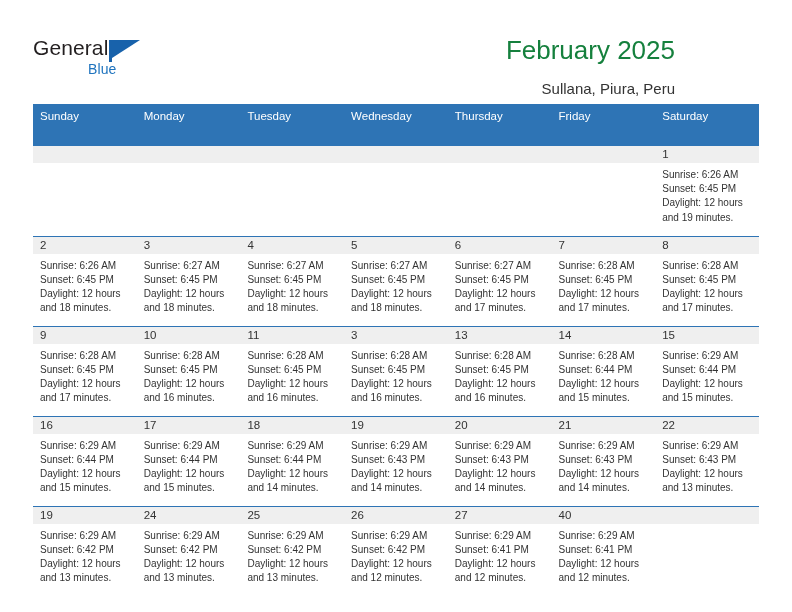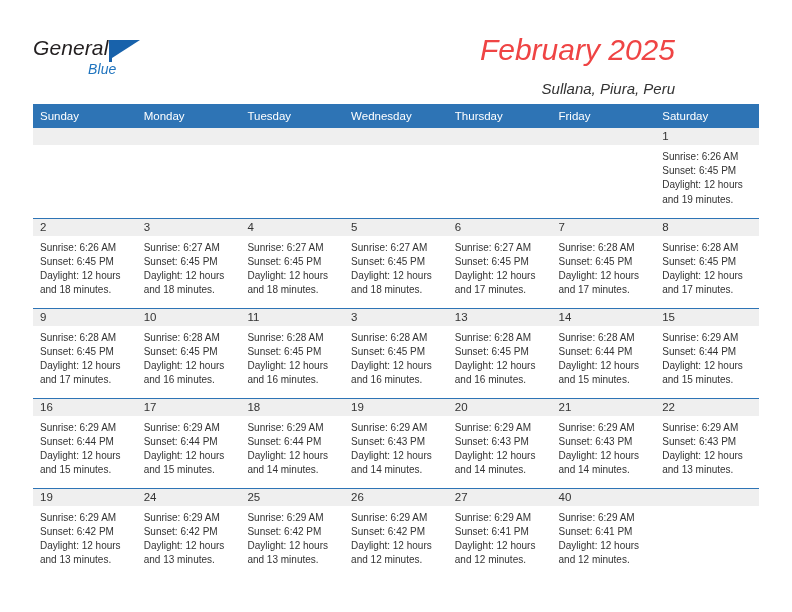--- a/index.html
+++ b/index.html
@@ -22,21 +22,20 @@
     box-sizing: border-box;
   }
 
   
   .top-bar {
     position: absolute;
     left: 0;
     top: 0;
     width: 708px;
     height: 100px;
-    font-style: italic;
   }
 
   .logo {
     position: absolute;
     left: 33px;
     top: 36px;
     width: 130px;
     height: 48px;
   }
   .logo-general {
@@ -77,22 +76,22 @@
     background: #1862ab;
   }
 
   .title-block {
     position: absolute;
     right: 33px;
     top: 34px;
     text-align: right;
   }
   .cal-title {
-    font-size: 30px;
-    color: #ef4444;
+    font-size: 26px;
+    color: #15803d;
     line-height: 32px;
     white-space: nowrap;
   }
   .cal-subtitle {
     font-size: 15px;
     color: #333333;
     line-height: 22px;
     margin-top: 12px;
     white-space: nowrap;
   }
@@ -110,21 +109,21 @@
     border-collapse: collapse;
     table-layout: fixed;
   }
 
   table.cal-table th {
     background: #2e74b5;
     color: #ffffff;
     font-size: 11.5px;
     font-weight: normal;
     text-align: left;
-    padding: 6px 0 6px 7px;
+    padding: 6px 0 24px 7px;
     height: 21px;
     box-sizing: border-box;
     border: none;
   }
 
   td.day-cell {
     vertical-align: top;
     padding: 0;
     border: none;
     border-top: 1.2px solid #2e74b5;

